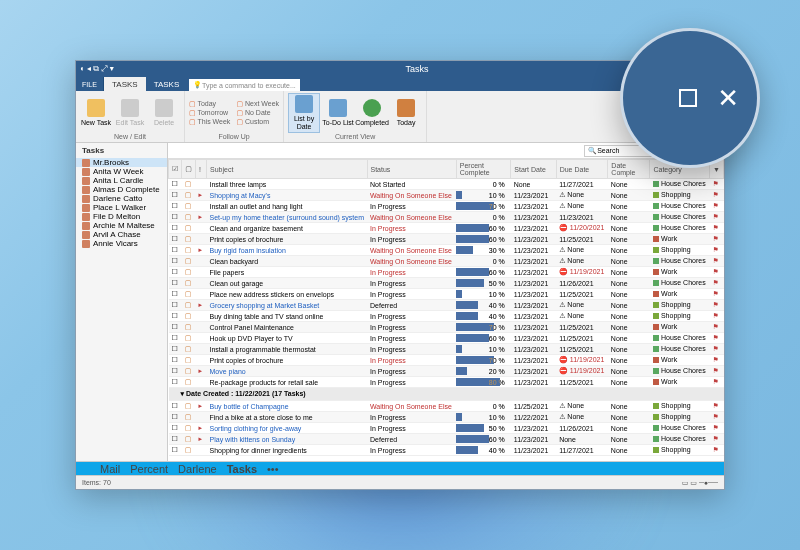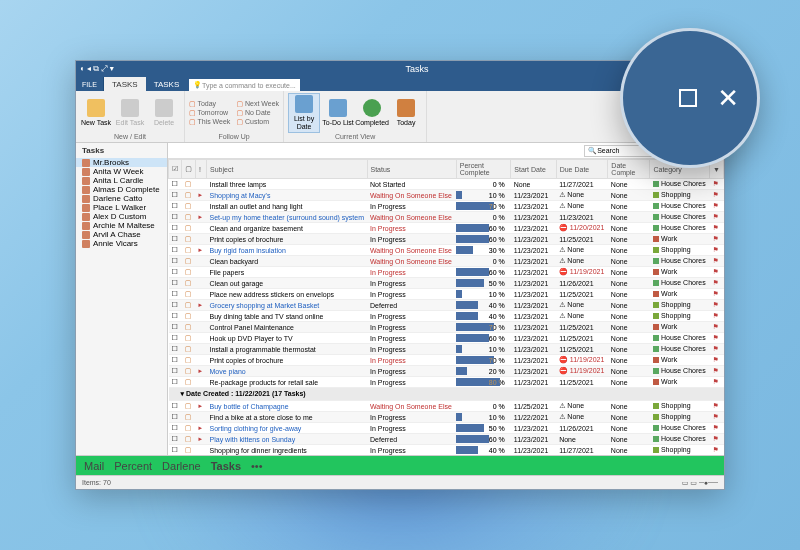--- a/index.html
+++ b/index.html
@@ -44,21 +44,21 @@
 .flag { color: #c04040; }
 .subject-link { color: #2060c0; }
 .status-red { color: #c03030; }
 .pct-cell { position: relative; width: 60px; }
 .pct-bar { position: absolute; top: 1px; left: 0; bottom: 1px; background: #4a6fa5; }
 .pct-txt { position: relative; color: #fff; text-align: right; padding-right: 3px; mix-blend-mode: difference; }
 .date-red { color: #c03030; }
 .cat { display: inline-flex; align-items: center; gap: 2px; }
 .cat-sq { width: 6px; height: 6px; display: inline-block; }
 .group-row td { background: #eaeaea; font-weight: bold; padding: 2px 12px; }
-.nav-footer { height: 20px; border-top: 1px solid #ccc; display: flex; align-items: center; padding: 0 8px; gap: 10px; font-size: 11px; color: #444; background: #22c55e; }
+.nav-footer { height: 14px; border-top: 1px solid #ccc; display: flex; align-items: center; padding: 0 24px; gap: 10px; font-size: 11px; color: #444; background: #0ea5e9; }
 .nav-footer .active { font-weight: 600; }
 .status-bar { height: 14px; background: #f0f0f0; border-top: 1px solid #ccc; display: flex; align-items: center; padding: 0 6px; font-size: 7px; color: #555; justify-content: space-between; }
 .magnifier { position: absolute; top: 28px; right: 40px; width: 140px; height: 140px; border-radius: 50%; border: 3px solid rgba(220,230,240,0.9); background: #3a6694; box-shadow: 0 10px 30px rgba(0,0,0,0.3); display: flex; align-items: center; justify-content: flex-end; padding-right: 18px; gap: 20px; }
 .mag-max { width: 18px; height: 18px; border: 2px solid #fff; }
 .mag-close { color: #fff; font-size: 26px; font-weight: 300; }
 </style>
 </head>
 <body>
 
 <div class="wallpaper-bloom"></div>
@@ -151,21 +151,21 @@
           <div class="sidebar-item">
             <span class="avatar"></span>
             <span>Darlene Catto</span>
           </div>
           <div class="sidebar-item">
             <span class="avatar"></span>
             <span>Place L Walker</span>
           </div>
           <div class="sidebar-item">
             <span class="avatar"></span>
-            <span>Alex D Custom</span>
+            <span>File D Melton</span>
           </div>
           <div class="sidebar-item">
             <span class="avatar"></span>
             <span>Archie M Maltese</span>
           </div>
           <div class="sidebar-item">
             <span class="avatar"></span>
             <span>Arvil A Chase</span>
           </div>
           <div class="sidebar-item">

